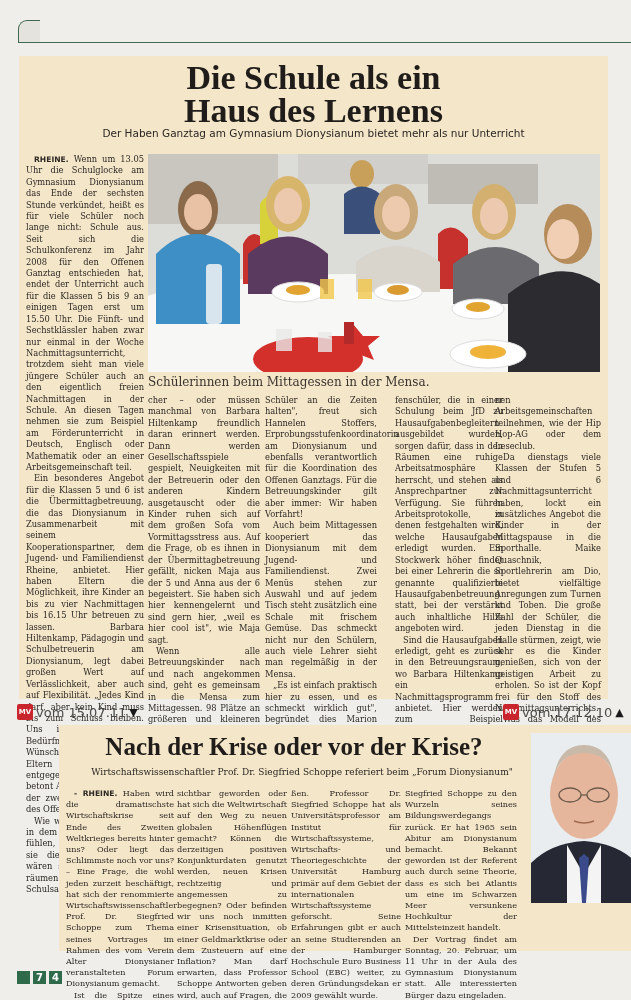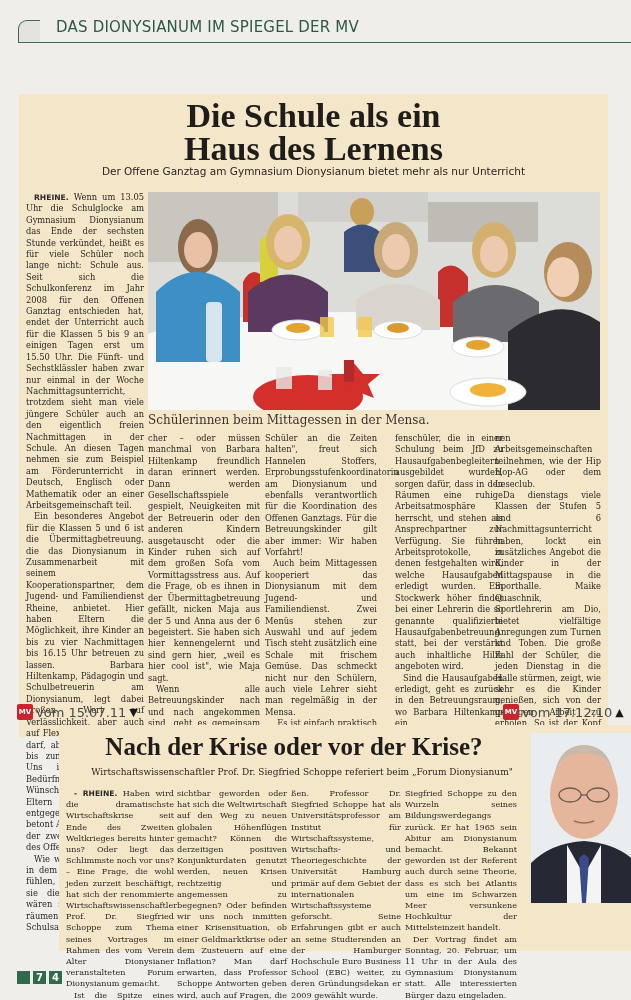--- a/index.html
+++ b/index.html
@@ -7,21 +7,21 @@
   body { position: relative; font-family: "DejaVu Serif", serif; color: #2a2622; }
 
   .header { position: absolute; left: 18px; top: 10px; width: 613px; height: 33px;
             border-bottom: 1.5px solid #3f6a52; }
   .header .tab { position: absolute; left: 0; top: 10px; width: 22px; height: 22px;
                  border: 1.5px solid #3f6a52; border-right: none; border-bottom: none;
                  border-top-left-radius: 9px; background: #e4e3de; }
   .header .title { position: absolute; left: 38px; top: 8px; font-family: "DejaVu Sans", sans-serif;
                    font-size: 15px; letter-spacing: 0.2px; color: #2e5a43; white-space: nowrap; }
 
-  .art1 { position: absolute; left: 19px; top: 56px; width: 589px; height: 643px; background: #f4e6c9; margin-top: 38px; }
+  .art1 { position: absolute; left: 19px; top: 56px; width: 589px; height: 643px; background: #f4e6c9; }
   .ghost { position:absolute; color:#ead9b9; font-family:"DejaVu Serif",serif; font-weight:bold; }
 
   .h1 { position: absolute; left: 0; width: 589px; text-align: center;
         font-family: "Liberation Serif", serif; font-weight: bold; font-size: 34px;
         line-height: 35px; color: #1f1c1a; }
   .sub1 { position: absolute; left: 0; top: 71px; width: 589px; text-align: center;
           font-family: "DejaVu Sans", sans-serif; font-size: 10.5px; color:#2a2622; }
 
   .col { position: absolute; font-size: 8.3px; line-height: 11.4px; text-align: justify;
          hyphens: manual; color: #2c2824; }
@@ -49,29 +49,28 @@
 
   .pagenum { position:absolute; left: 17px; top: 971px; display:flex; gap:3px; }
   .pagenum span { width: 13px; height: 13px; background:#2f6a4a; color:#fff; font-family:"DejaVu Sans",sans-serif;
                   font-weight:bold; font-size: 10px; display:flex; align-items:center; justify-content:center; }
 </style>
 </head>
 <body>
 
 <div class="header">
   <div class="tab"></div>
-  <div class="title">DAS DIONYSIANUM IM SPIEGEL DER MV</div>
 </div>
 
 <div class="art1">
   <div class="ghost" style="left:470px;top:4px;font-size:22px;line-height:26px;"></div>
 
   <div class="h1" style="top:4px;">Die Schule als ein</div>
   <div class="h1" style="top:37px;">Haus des Lernens</div>
-  <div class="sub1">Der Offene Ganztag am Gymnasium Dionysianum bietet mehr als nur Unterricht</div>
+  <div class="sub1">Der Haben Ganztag am Gymnasium Dionysianum bietet mehr als nur Unterricht</div>
 
   <div class="col" style="left:7px;top:98px;width:118px;">
     <p><span class="lead">RHEINE.</span> <span>Wenn um 13.05 Uhr die Schulglocke am Gymnasium Dionysianum das Ende der sechsten Stunde verkündet, heißt es für viele Schüler noch lange nicht: Schule aus. Seit sich die Schulkonferenz im Jahr 2008 für den Offenen Ganztag entschieden hat, endet der Unterricht auch für die Klassen 5 bis 9 an einigen Tagen erst um 15.50 Uhr. Die Fünft- und Sechstklässler haben zwar nur einmal in der Woche Nachmittagsunterricht, trotzdem sieht man viele jüngere Schüler auch an den eigentlich freien Nachmittagen in der Schule. An diesen Tagen nehmen sie zum Beispiel am Förderunterricht in Deutsch, Englisch oder Mathematik oder an einer Arbeitsgemeinschaft teil.</span></p>
     <p>Ein besonderes Angebot für die Klassen 5 und 6 ist die Übermittagbetreuung, die das Dionysianum in Zusammenarbeit mit seinem Kooperationspartner, dem Jugend- und Familiendienst Rheine, anbietet. Hier haben Eltern die Möglichkeit, ihre Kinder an bis zu vier Nachmittagen bis 16.15 Uhr betreuen zu lassen. Barbara Hiltenkamp, Pädagogin und Schulbetreuerin am Dionysianum, legt dabei großen Wert auf Verlässlichkeit, aber auch auf Flexibilität. „Jedes Kind darf, aber kein Kind muss bis zum Schluss bleiben. Uns ist wichtig, den Bedürfnissen und Wünschen der Kinder und Eltern entgegenzukommen", betont Antje Burkhard, eine der zwei Koordinatorinnen des Offenen Ganztags.</p>
     <p>Wie wohl sich die Kinder in dem gemütlichen Raum fühlen, sieht man, sobald sie diesen betreten. Als wären sie hier zu Hause, räumen sie die Schulsachen in ihre Fä-</p>
   </div>
 
   <div class="photo">
     <svg width="452" height="218" viewBox="0 0 452 218">
       <rect width="452" height="218" fill="#dcdcd8"></rect>

